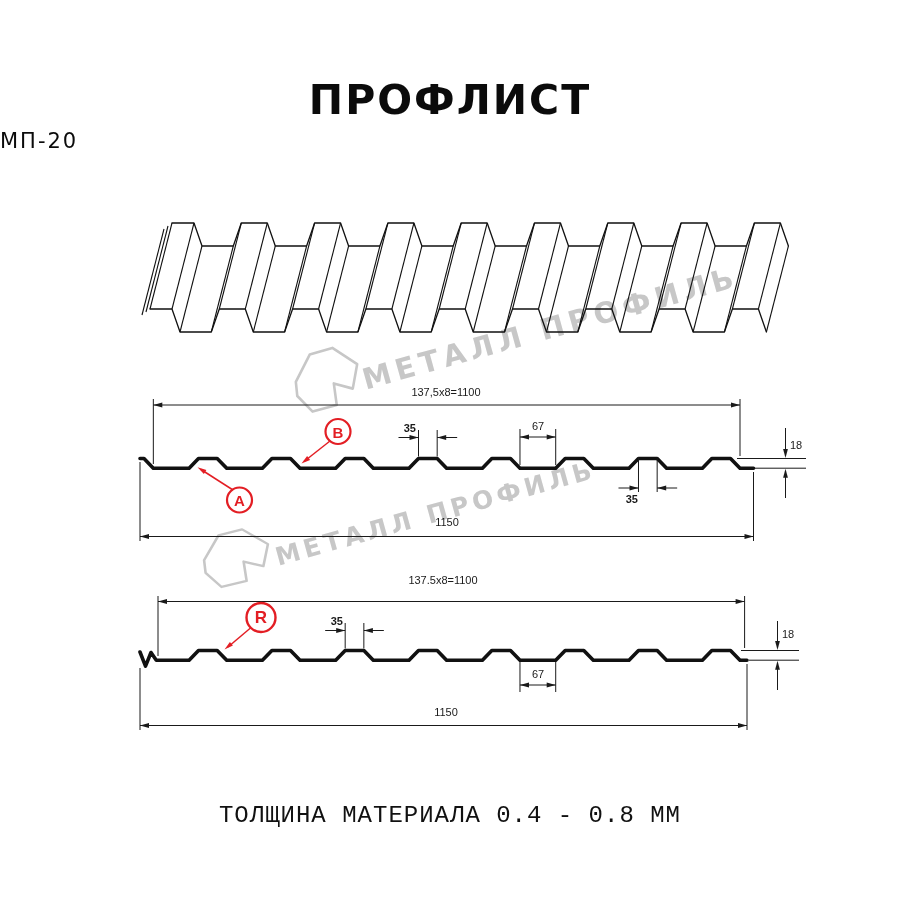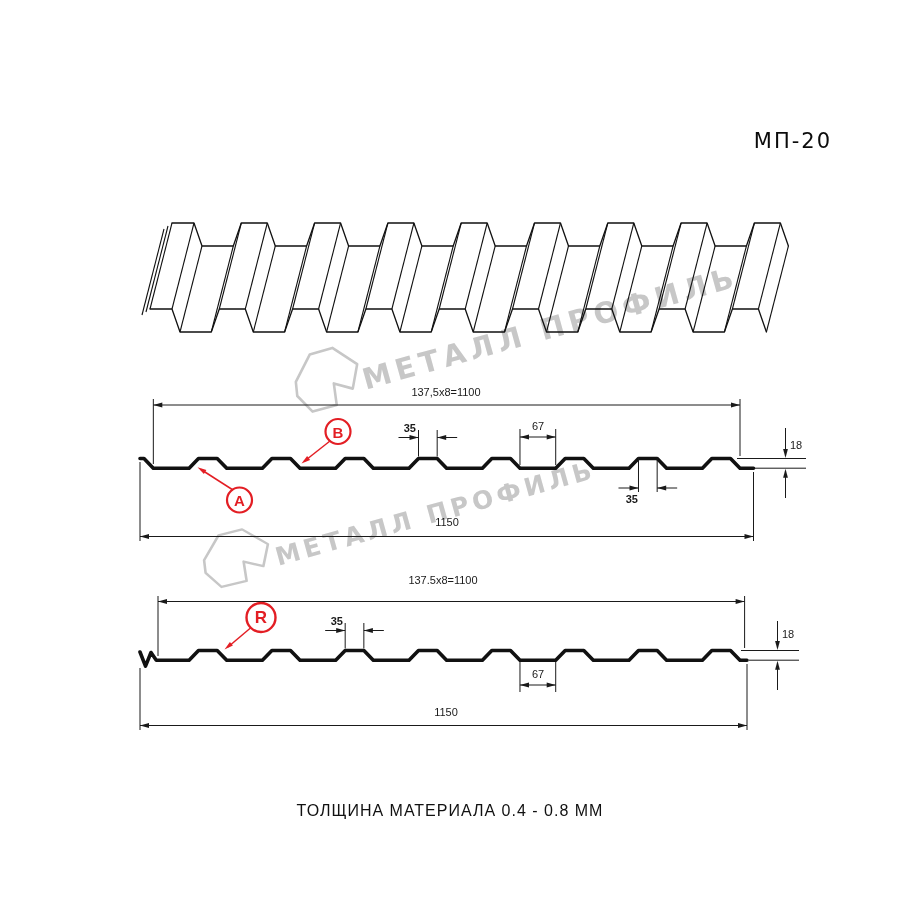--- a/index.html
+++ b/index.html
@@ -2,24 +2,24 @@
 <html><head>
 <meta charset="utf-8">
 <style>
   html,body{margin:0;padding:0;}
   body{background:#ffffff;font-family:"Liberation Sans",sans-serif;}
   #stage{position:relative;width:900px;height:900px;background:#fff;overflow:hidden;}
   .abs{position:absolute;}
   .title{left:0;top:76px;width:900px;text-align:center;
          font-family:"DejaVu Sans",sans-serif;font-weight:bold;font-size:41px;
          letter-spacing:2px;color:#0b0b0b;}
-  .subtitle{left:0;top:129px;width:832px;text-align:right;
+  .subtitle{left:0;top:129px;width:832px;text-align:left;
          font-family:"DejaVu Sans",sans-serif;font-size:21px;letter-spacing:2px;color:#0b0b0b;}
   .footer{left:0;top:802px;width:900px;text-align:center;
-         font-family:Liberation Sans, sans-serif;font-size:16px;letter-spacing:1px;color:#111;}
+         font-family:Liberation Mono, monospace;font-size:24px;letter-spacing:1px;color:#111;}
   .dim{font-family:"Liberation Sans",sans-serif;font-size:11px;color:#1a1a1a;
        line-height:16px;white-space:nowrap;z-index:3;}
   .ctr{text-align:center;} .rgt{text-align:right;font-weight:bold;} .lft{text-align:left;}
   .circ-letter{font-family:"Liberation Sans",sans-serif;font-weight:bold;color:#e31e24;
        text-align:center;z-index:3;}
   .wm-text{font-family:"DejaVu Sans",sans-serif;font-weight:bold;color:#c7c7c7;
        white-space:nowrap;transform-origin:left center;z-index:0;}
   #wm1{left:363px;top:363px;font-size:29px;letter-spacing:5px;transform:rotate(-15.5deg);}
   #wm2{left:276px;top:543px;font-size:25px;letter-spacing:4px;transform:rotate(-15.5deg);}
   #linework{position:absolute;left:0;top:0;z-index:1;}
@@ -146,20 +146,21 @@
       <line x1="140" y1="668" x2="140" y2="730" stroke="#1a1a1a" stroke-width="1"></line>
       <line x1="747" y1="664" x2="747" y2="730" stroke="#1a1a1a" stroke-width="1"></line>
       <line x1="140" y1="725.5" x2="747" y2="725.5" stroke="#1a1a1a" stroke-width="1"></line>
       <polygon points="140,725.5 149.0,723.1 149.0,727.9" fill="#1a1a1a"></polygon>
       <polygon points="747,725.5 738.0,727.9 738.0,723.1" fill="#1a1a1a"></polygon>
       <circle cx="261" cy="617.5" r="14.5" fill="none" stroke="#e31e24" stroke-width="2.4"></circle>
       <line x1="250.5" y1="628" x2="228" y2="647" stroke="#e31e24" stroke-width="1.5"></line>
       <polygon points="224.5,649.5 229.9,641.9 232.9,645.6" fill="#e31e24"></polygon>
     </svg>
 
+  <div class="abs title">ПРОФЛИСТ</div>
   <div class="abs subtitle">МП-20</div>
 
   <div class="abs dim ctr" style="left:346px;top:384px;width:200px;">137,5x8=1100</div>
   <div class="abs dim rgt" style="left:386px;top:420px;width:30px;">35</div>
   <div class="abs dim ctr" style="left:518px;top:418px;width:40px;">67</div>
   <div class="abs dim lft" style="left:790px;top:437px;width:36px;">18</div>
   <div class="abs dim rgt" style="left:610px;top:491px;width:28px;">35</div>
   <div class="abs dim ctr" style="left:347px;top:514px;width:200px;">1150</div>
   <div class="abs circ-letter" style="left:227px;top:492px;width:25px;font-size:15px;">A</div>
   <div class="abs circ-letter" style="left:325px;top:424px;width:26px;font-size:15px;">B</div>

